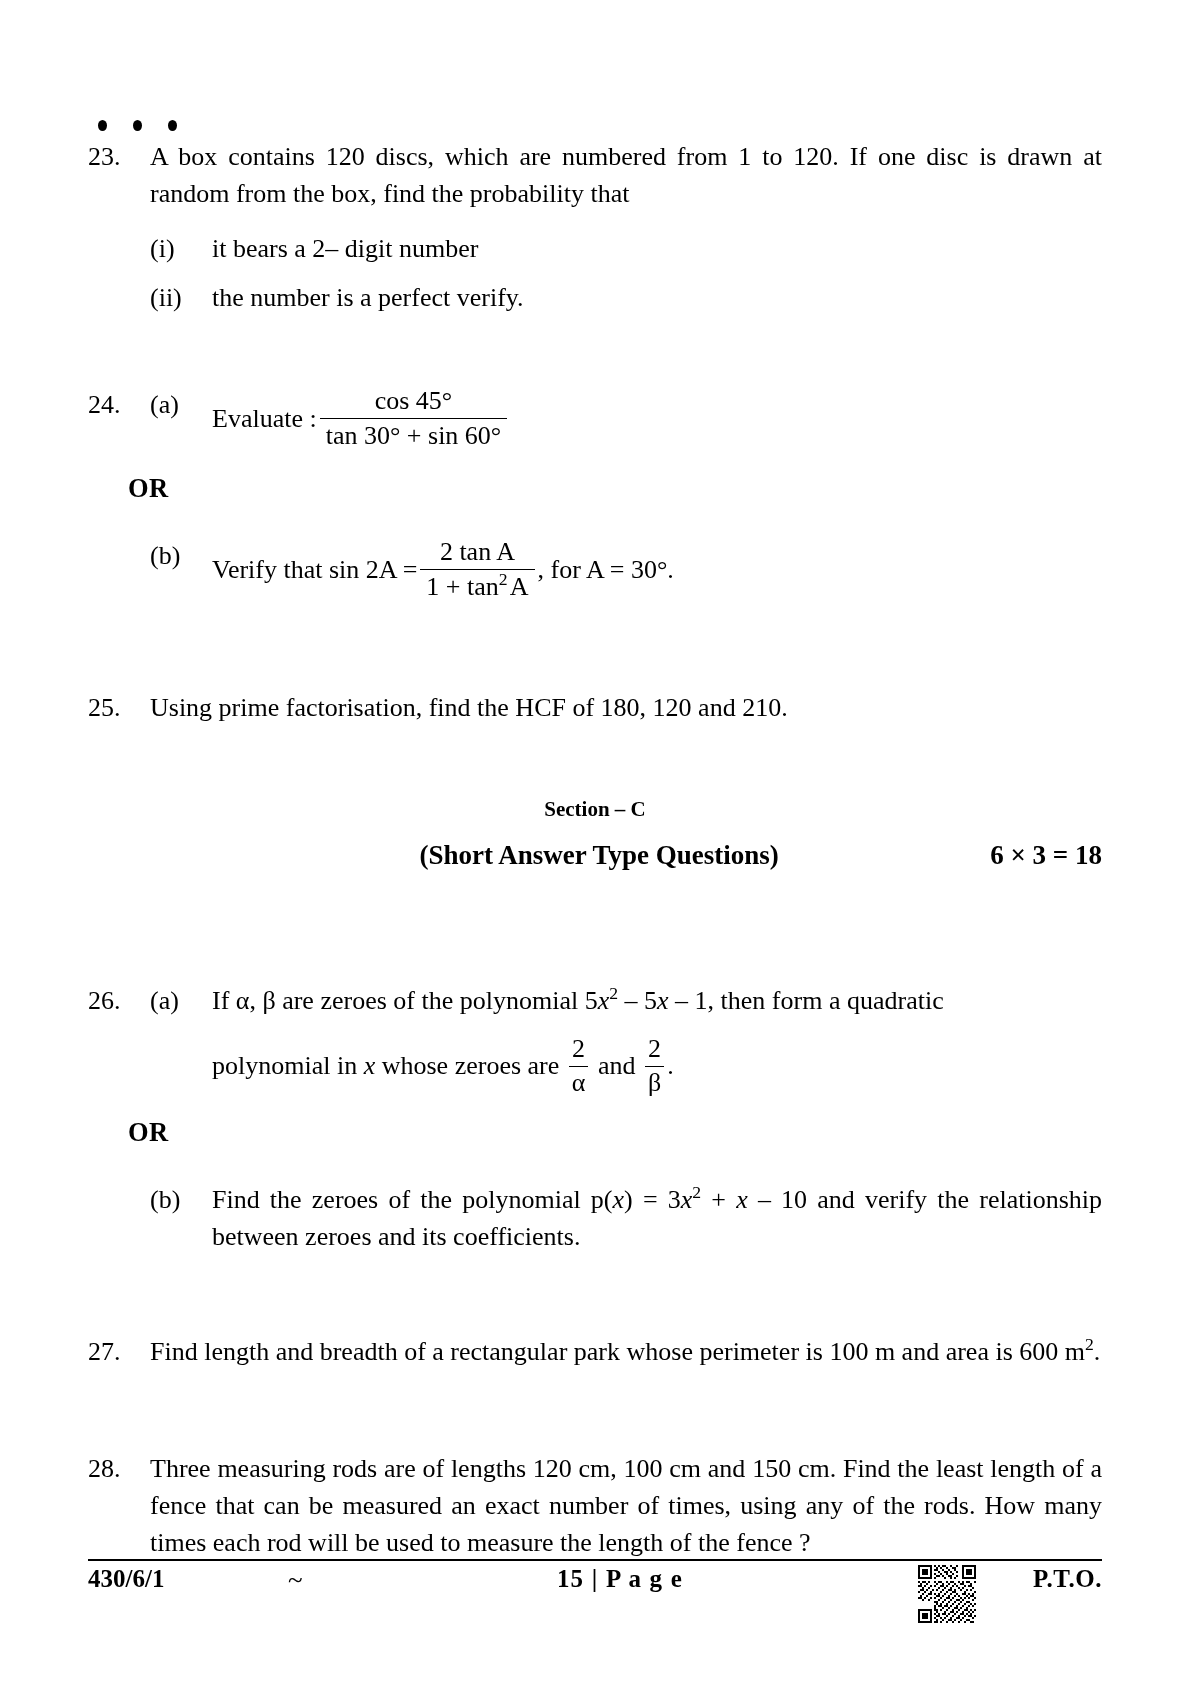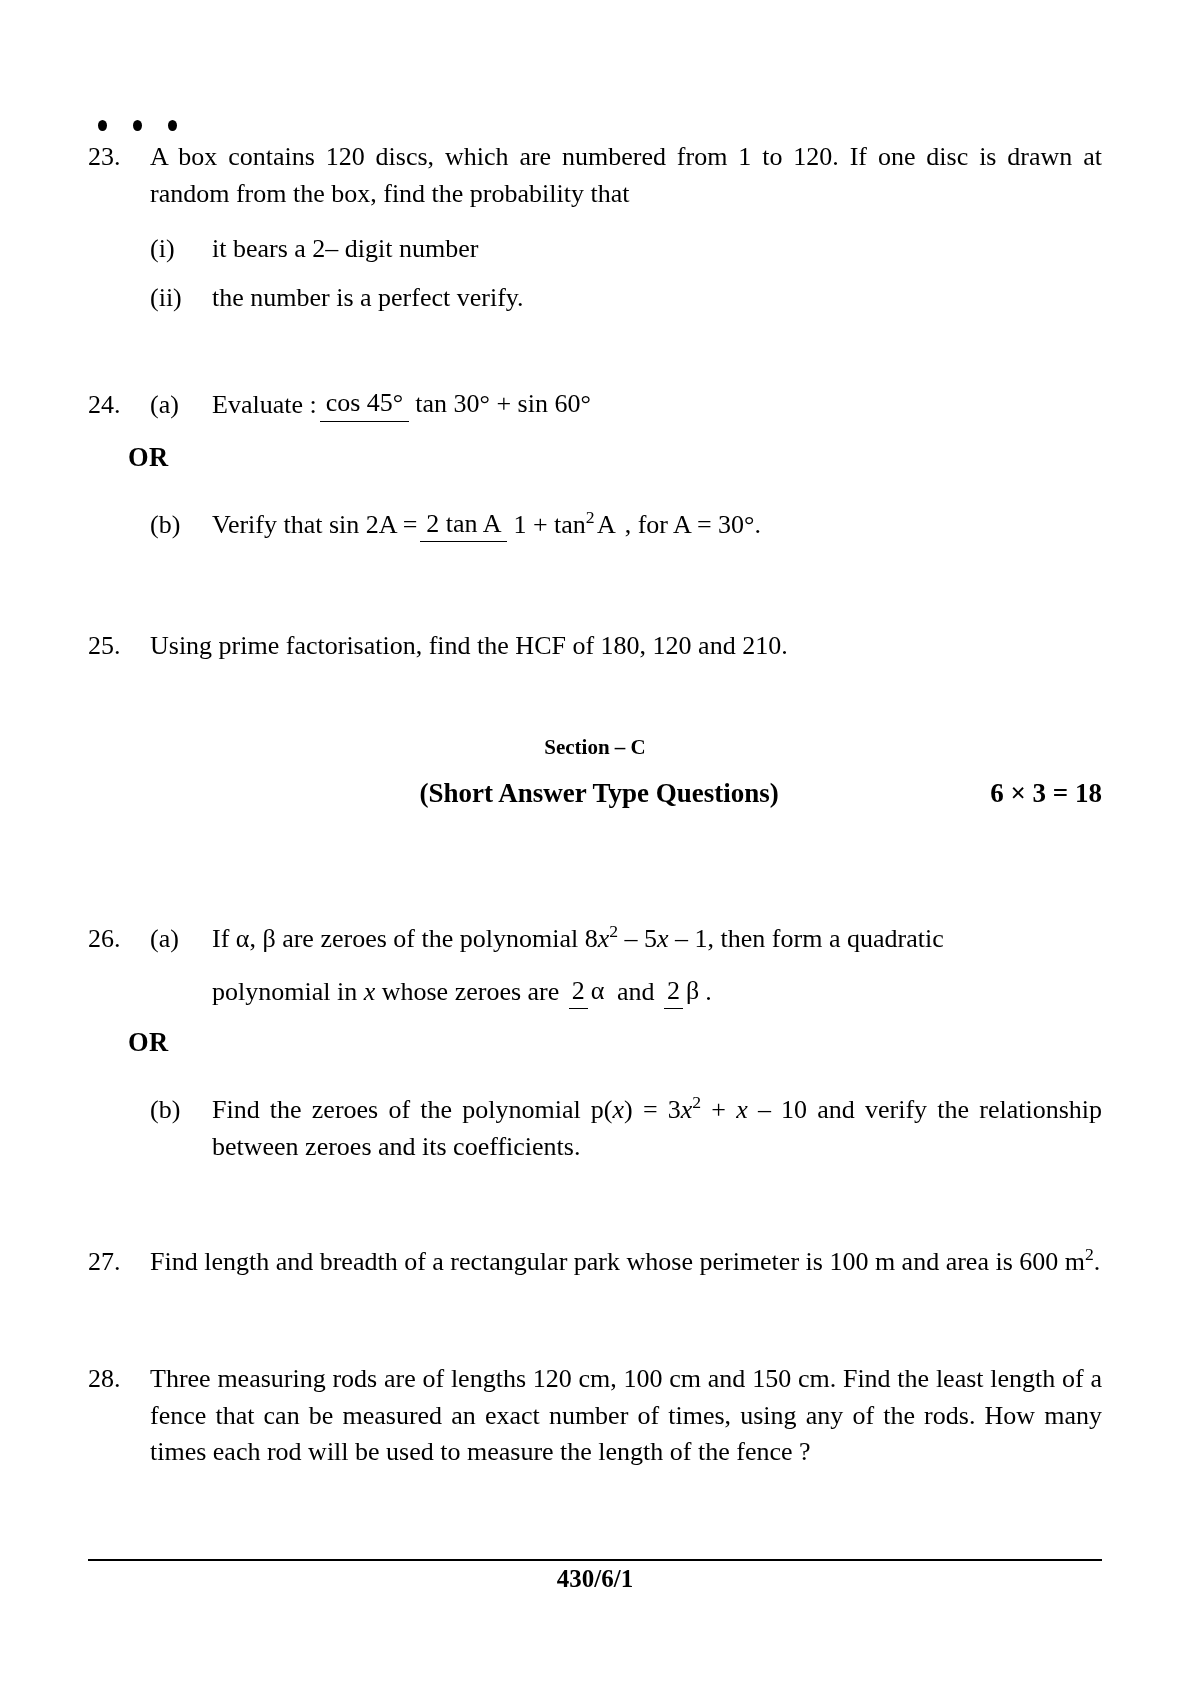--- a/index.html
+++ b/index.html
@@ -64,21 +64,21 @@
     display: block;
     width: 9px;
     height: 11px;
     background: #000;
     border-radius: 50%;
   }
 
   
   .frac {
     display: inline-flex;
-    flex-direction: row;
+    flex-direction: column;
     vertical-align: middle;
     text-align: center;
     margin: 0 3px;
     position: relative;
     top: -2px;
   }
   .frac .num {
     padding: 0 6px 1px 6px;
     border-bottom: 1.6px solid #000;
     white-space: nowrap;
@@ -136,24 +136,22 @@
     bottom: 122px;
     border-top: 2.6px solid #000;
   }
   .footer {
     position: absolute;
     left: 88px;
     right: 88px;
     bottom: 62px;
     height: 56px;
     display: flex;
-    align-items: center;
     font-size: 25px;
     font-weight: bold;
-    flex-direction: column;
   }
   .f-code { flex: 0 0 200px; }
   .f-tilde { flex: 0 0 160px; font-weight: normal; font-size: 27px; }
   .f-page { flex: 1 1 auto; text-align: center; letter-spacing: 1.2px; padding-right: 120px;}
   .f-qr { flex: 0 0 70px; display:flex; justify-content:center; }
   .f-pto { flex: 0 0 120px; text-align: right; letter-spacing: 0.5px;}
 
   .qr {
     width: 58px;
     height: 58px;
@@ -247,21 +245,21 @@
   <div style="height:14px"></div>
 
 
   <div class="gap-xl"></div>
   <div style="height:28px"></div>
 
   <div class="q-row">
     <div class="qnum">26.</div>
     <div class="sublabel">(a)</div>
     <div class="qbody">
-      <div><span>If α, β are zeroes of the polynomial 8</span><span class="ital">x</span><sup>2</sup><span> – 5</span><span class="ital">x</span><span> – 1, then form a quadratic</span></div>
+      <div><span>If α, β are zeroes of the polynomial 5</span><span class="ital">x</span><sup>2</sup><span> – 5</span><span class="ital">x</span><span> – 1, then form a quadratic</span></div>
       <div style="height:16px"></div>
       <div><span>polynomial in </span><span class="ital">x</span><span> whose zeroes are </span><span class="frac tiny">
             <span class="num">2</span>
             <span class="den">α</span>
           </span><span> and </span><span class="frac tiny">
             <span class="num">2</span>
             <span class="den">β</span>
           </span><span>.</span></div>
     </div>
   </div>

